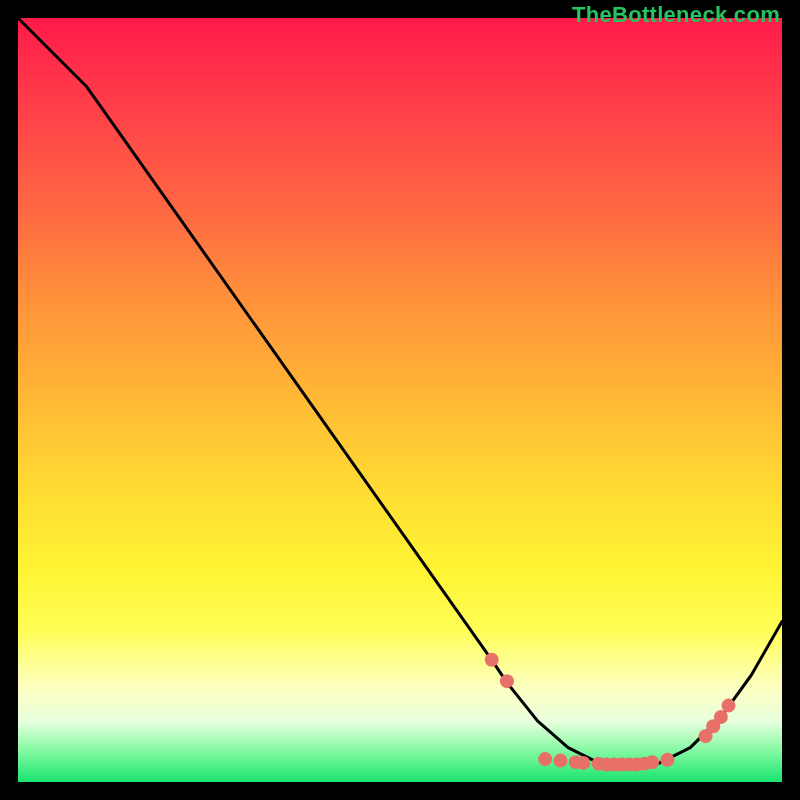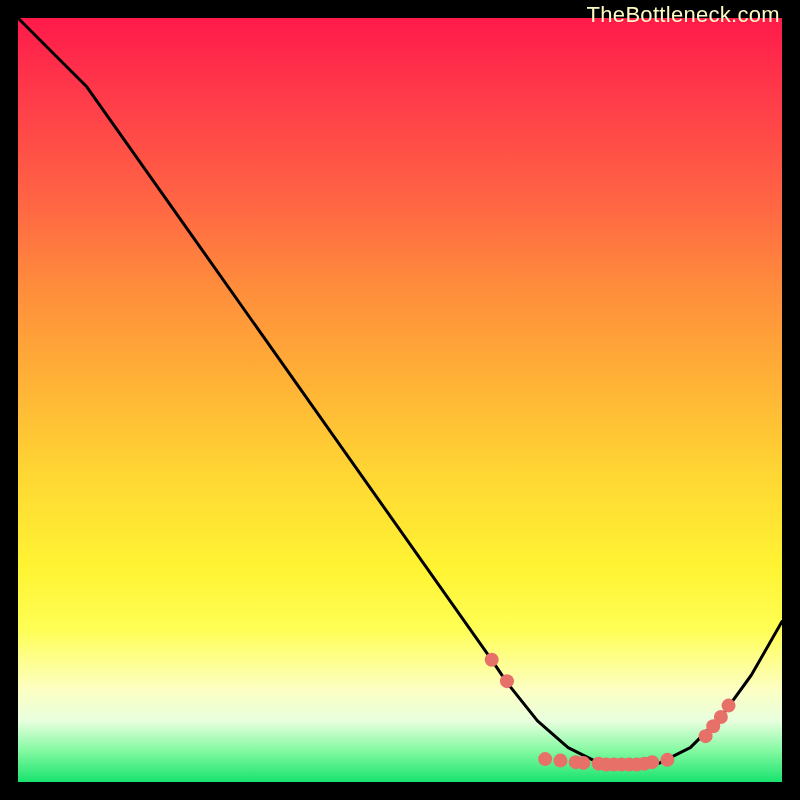--- a/index.html
+++ b/index.html
@@ -12,21 +12,21 @@
       #ff8c3c 35%,
       #ffb336 48%,
       #ffd733 60%,
       #fff433 72%,
       #fffe55 80%,
       #fcffc4 88%,
       #e8ffde 92%,
       #81f9a0 96%,
       #19e36e 100%);
   }
-  .watermark{position:absolute;top:2px;right:20px;color:#fef9c3;font-size:22px;font-weight:400;letter-spacing:0.3px}
+  .watermark{position:absolute;top:2px;right:20px;color:#22c55e;font-size:22px;font-weight:700;letter-spacing:0.3px}
   svg{position:absolute;left:18px;top:18px;width:764px;height:764px;overflow:visible}
   .curve{fill:none;stroke:#000;stroke-width:3;stroke-linecap:round;stroke-linejoin:round}
   .dot{fill:#e77169}
 </style>
 </head>
 <body>
 
 <div class="frame">
   <div class="plot"></div>
   <div class="watermark">TheBottleneck.com</div>

